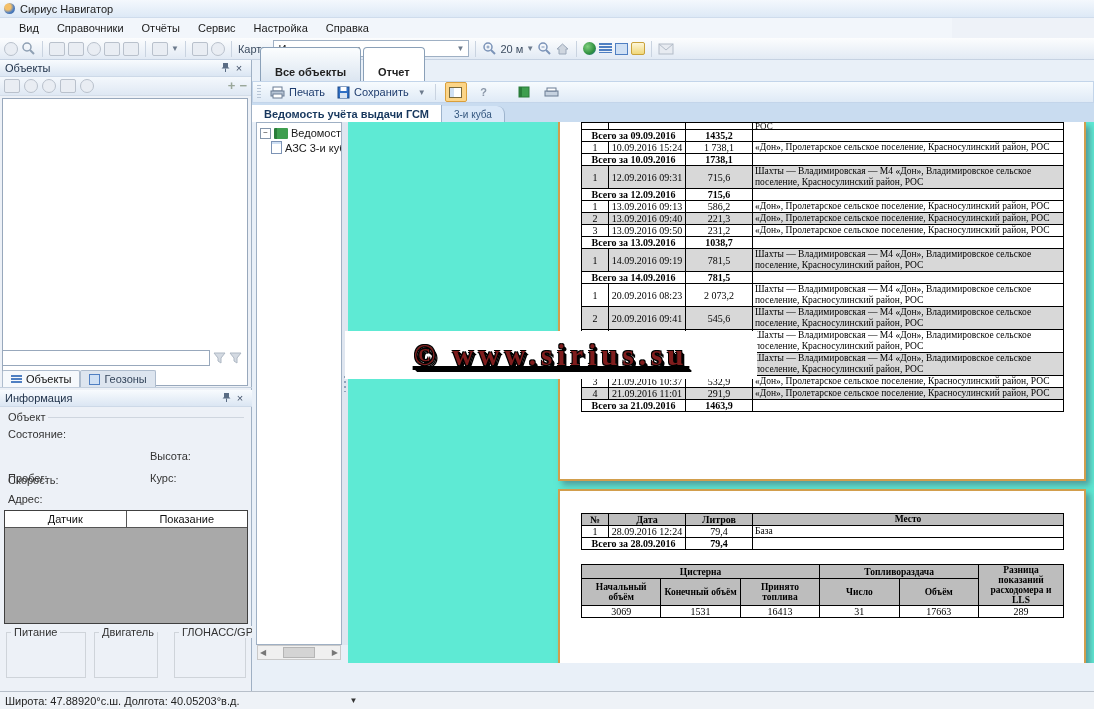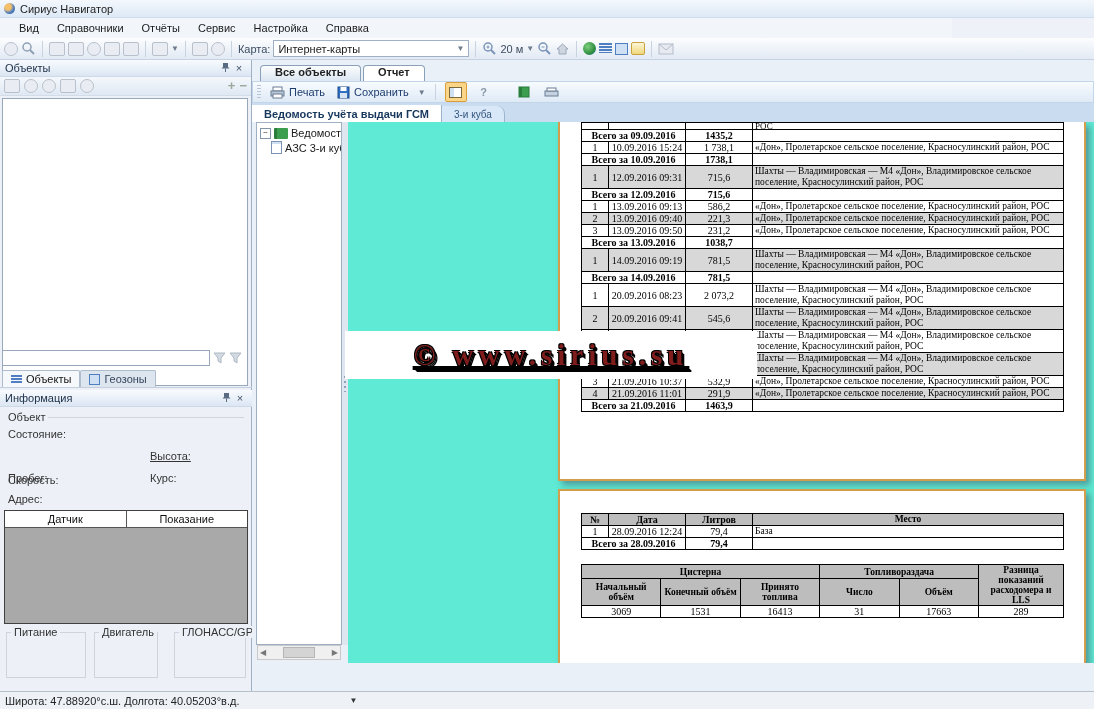--- a/index.html
+++ b/index.html
@@ -47,21 +47,21 @@
   .sensorwrap{left:4px;top:450px;width:244px;height:114px;border:1px solid #404040;background:#a9a9a9;box-sizing:border-box;}
   .sensorhead{display:flex;height:16px;background:#fff;border-bottom:1px solid #555;}
   .sensorhead div{flex:1;text-align:center;line-height:16px;border-right:1px solid #555;color:#111;}
   .sensorhead div:last-child{border-right:none;}
   .fieldset{border:1px solid #cfd4da;height:46px;box-sizing:border-box;background:transparent;}
   .fieldset .lbl{position:relative;top:-7px;left:4px;background:#edf1f7;padding:0 3px;color:#333;display:inline-block;}
 
   
   .wsarea{left:252px;top:60px;width:842px;height:632px;background:#e9f0f8;}
   .wstabs{left:0;top:0;height:21px;display:flex;align-items:flex-end;padding-left:8px;gap:2px;}
-  .wstab{padding:0 14px 3px;border:1px solid #8aa0b8;border-bottom:none;border-radius:4px 4px 0 0;background:linear-gradient(#fbfdfe,#dce6f1);font-weight:bold;color:#222;}
+  .wstab{padding:18px 14px 3px;border:1px solid #8aa0b8;border-bottom:none;border-radius:4px 4px 0 0;background:linear-gradient(#fbfdfe,#dce6f1);font-weight:bold;color:#222;}
   .wstab.active{background:#fff;position:relative;z-index:2;}
   .reptb{left:0;top:21px;width:842px;height:22px;background:linear-gradient(#f7fbfe,#dfeaf6);border:1px solid #c3d5ea;box-sizing:border-box;display:flex;align-items:center;gap:6px;padding-left:4px;}
   .grip{width:4px;height:14px;background:repeating-linear-gradient(#b7c5d6 0 1px,transparent 1px 3px);}
   .tbbtn{display:flex;align-items:center;gap:4px;color:#1e3c6e;padding:1px 3px;}
   .sqbtn{width:20px;height:18px;border:1px solid transparent;border-radius:2px;display:flex;align-items:center;justify-content:center;}
   .sqbtn.toggled{background:#fcd588;border-color:#d99f3c;}
   .subtabs{left:0;top:43px;width:842px;height:19px;background:#c9dcf0;display:flex;align-items:flex-end;}
   .subtab{padding:3px 12px 2px;background:#fff;font-weight:bold;color:#17375d;font-size:11px;border-right:1px solid #9db4cd;}
   .subtab.inactive{background:#d9e8f8;font-weight:normal;color:#33567e;font-size:10px;border-radius:0 8px 0 0;}
   .content{left:0;top:62px;width:842px;height:541px;}
@@ -219,21 +219,21 @@
     <span class="hdrbtn"><svg width="9" height="10">
           <path d="M2 1 h5 v4 l1.5 1.5 h-8 L2 5 Z" fill="#5a6c84"></path>
           <line x1="4.5" y1="6.5" x2="4.5" y2="10" stroke="#5a6c84"></line>
         </svg></span>
     <span class="hdrbtn">×</span>
   </div>
   <span class="abs infofield" style="left:8px;top:351px;">Объект</span>
   <div class="abs grpline" style="left:48px;top:357px;width:196px;"></div>
   <span class="abs infofield" style="left:8px;top:368px;">Состояние:</span>
   <span class="abs infofield" style="left:8px;top:390px;margin-top:24px;">Скорость:</span>
-  <span class="abs infofield" style="left:150px;top:390px;text-decoration:underline;">Высота:</span>
+  <span class="abs infofield" style="left:150px;top:390px;">Высота:</span>
   <span class="abs infofield" style="left:8px;top:412px;">Пробег:</span>
   <span class="abs infofield" style="left:150px;top:412px;">Курс:</span>
   <span class="abs infofield" style="left:8px;top:433px;">Адрес:</span>
   <div class="sensorwrap abs">
     <div class="sensorhead">
       <div>Датчик</div>
       <div>Показание</div>
     </div>
   </div>
   <div class="abs fieldset" style="left:6px;top:572px;width:80px;">

